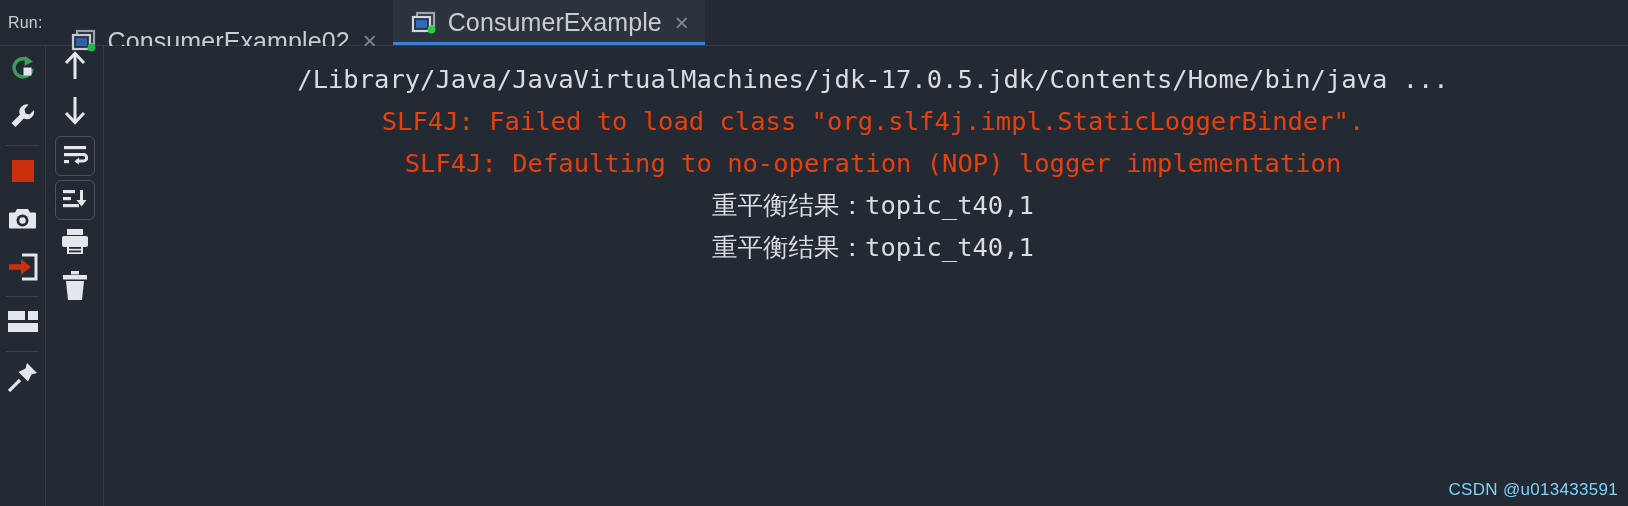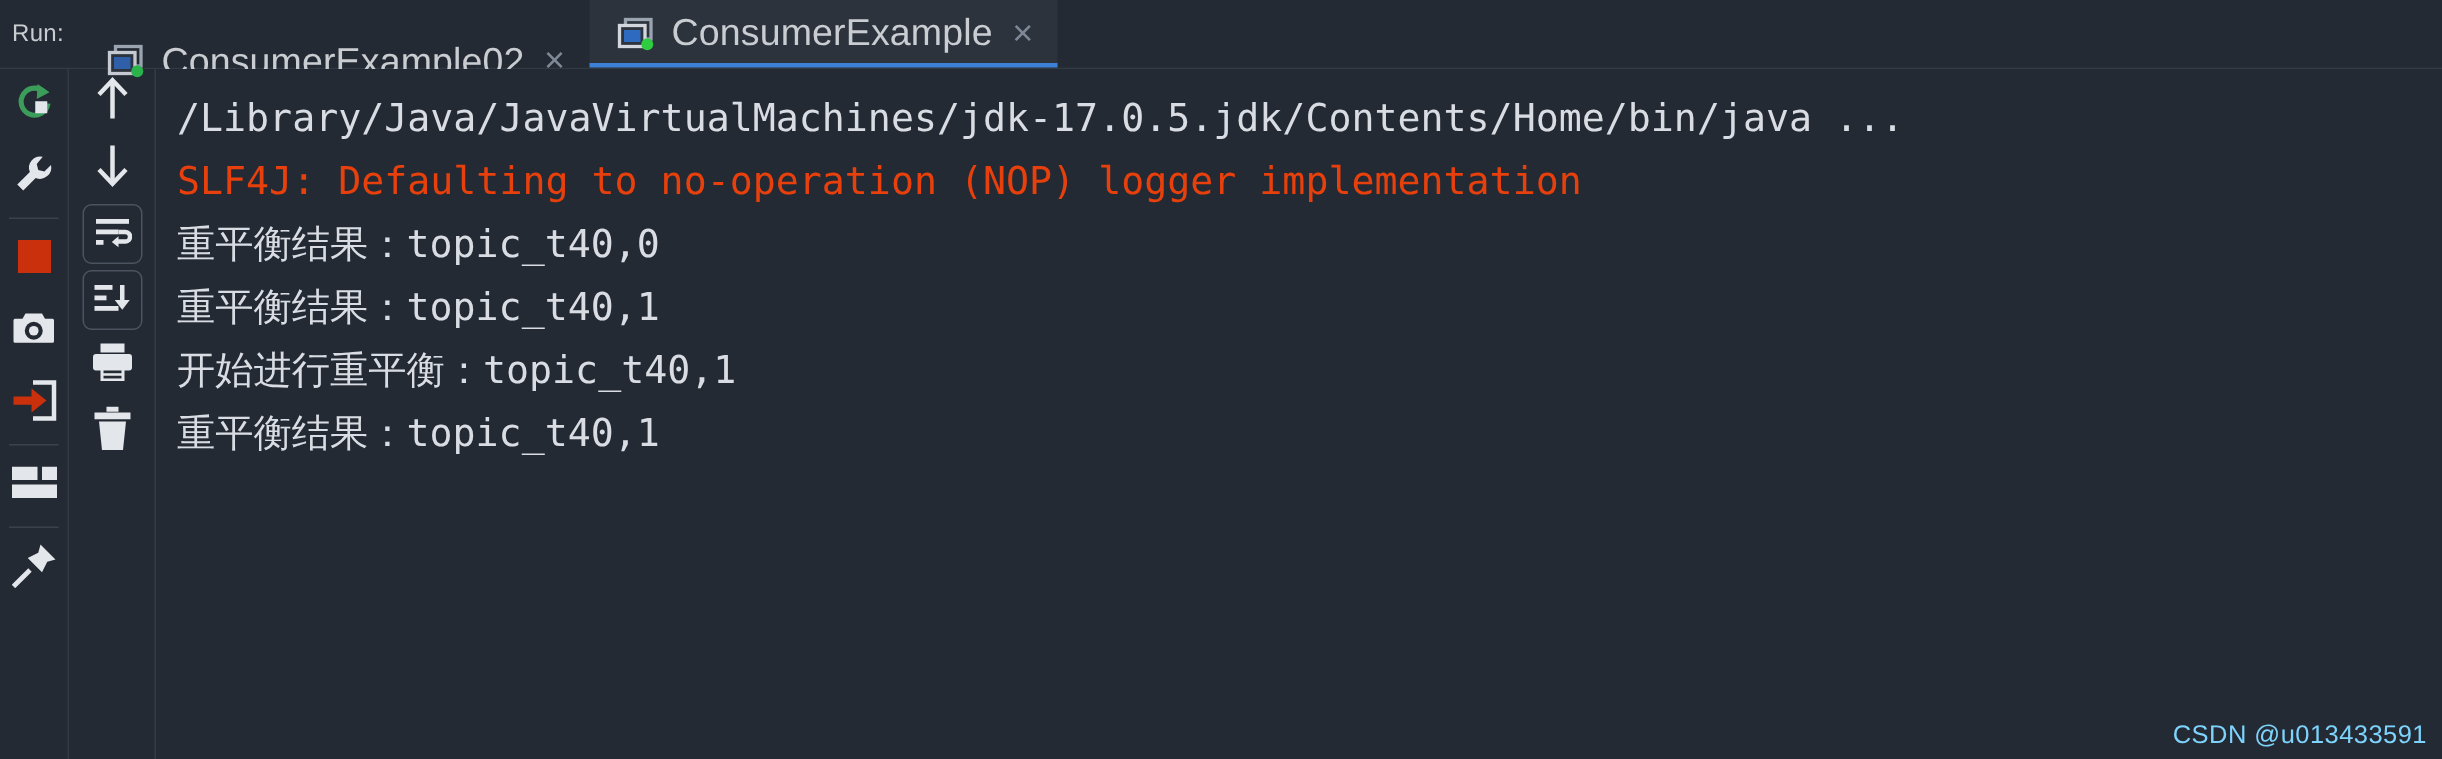--- a/index.html
+++ b/index.html
@@ -122,20 +122,21 @@
   }
 
   
   .console {
     flex: 1 1 auto;
     position: relative;
     background: #242A33;
     overflow: hidden;
     padding: 12px 0 0 14px;
     box-sizing: border-box;
+    text-align: center;
   }
   .cline {
     font-family: "DejaVu Sans Mono", "Liberation Mono", monospace;
     font-size: 25.5px;
     line-height: 42px;
     white-space: pre;
     letter-spacing: 0px;
   }
   .c-white { color: #D9DDE3; }
   .c-red   { color: #E8400C; }
@@ -328,25 +329,24 @@
             <path d="M4 10 h18 l-2 19 h-14 z" fill="#E3E6EA"></path>
           </svg>
         </span>
       </div>
 
     </div>
 
     <div class="console">
 
       <div class="cline c-white">/Library/Java/JavaVirtualMachines/jdk-17.0.5.jdk/Contents/Home/bin/java ...</div>
+      <div class="cline c-red">SLF4J: Failed to load class "org.slf4j.impl.StaticLoggerBinder".</div>
       <div class="cline c-red">SLF4J: Defaulting to no-operation (NOP) logger implementation</div>
 
 
-      <div class="cline c-white">重平衡结果：topic_t40,0</div>
       <div class="cline c-white">重平衡结果：topic_t40,1</div>
-      <div class="cline c-white">开始进行重平衡：topic_t40,1</div>
       <div class="cline c-white">重平衡结果：topic_t40,1</div>
 
       <div class="watermark">CSDN @u013433591</div>
     </div>
 
   </div>
 </div>
 
 </body></html>

